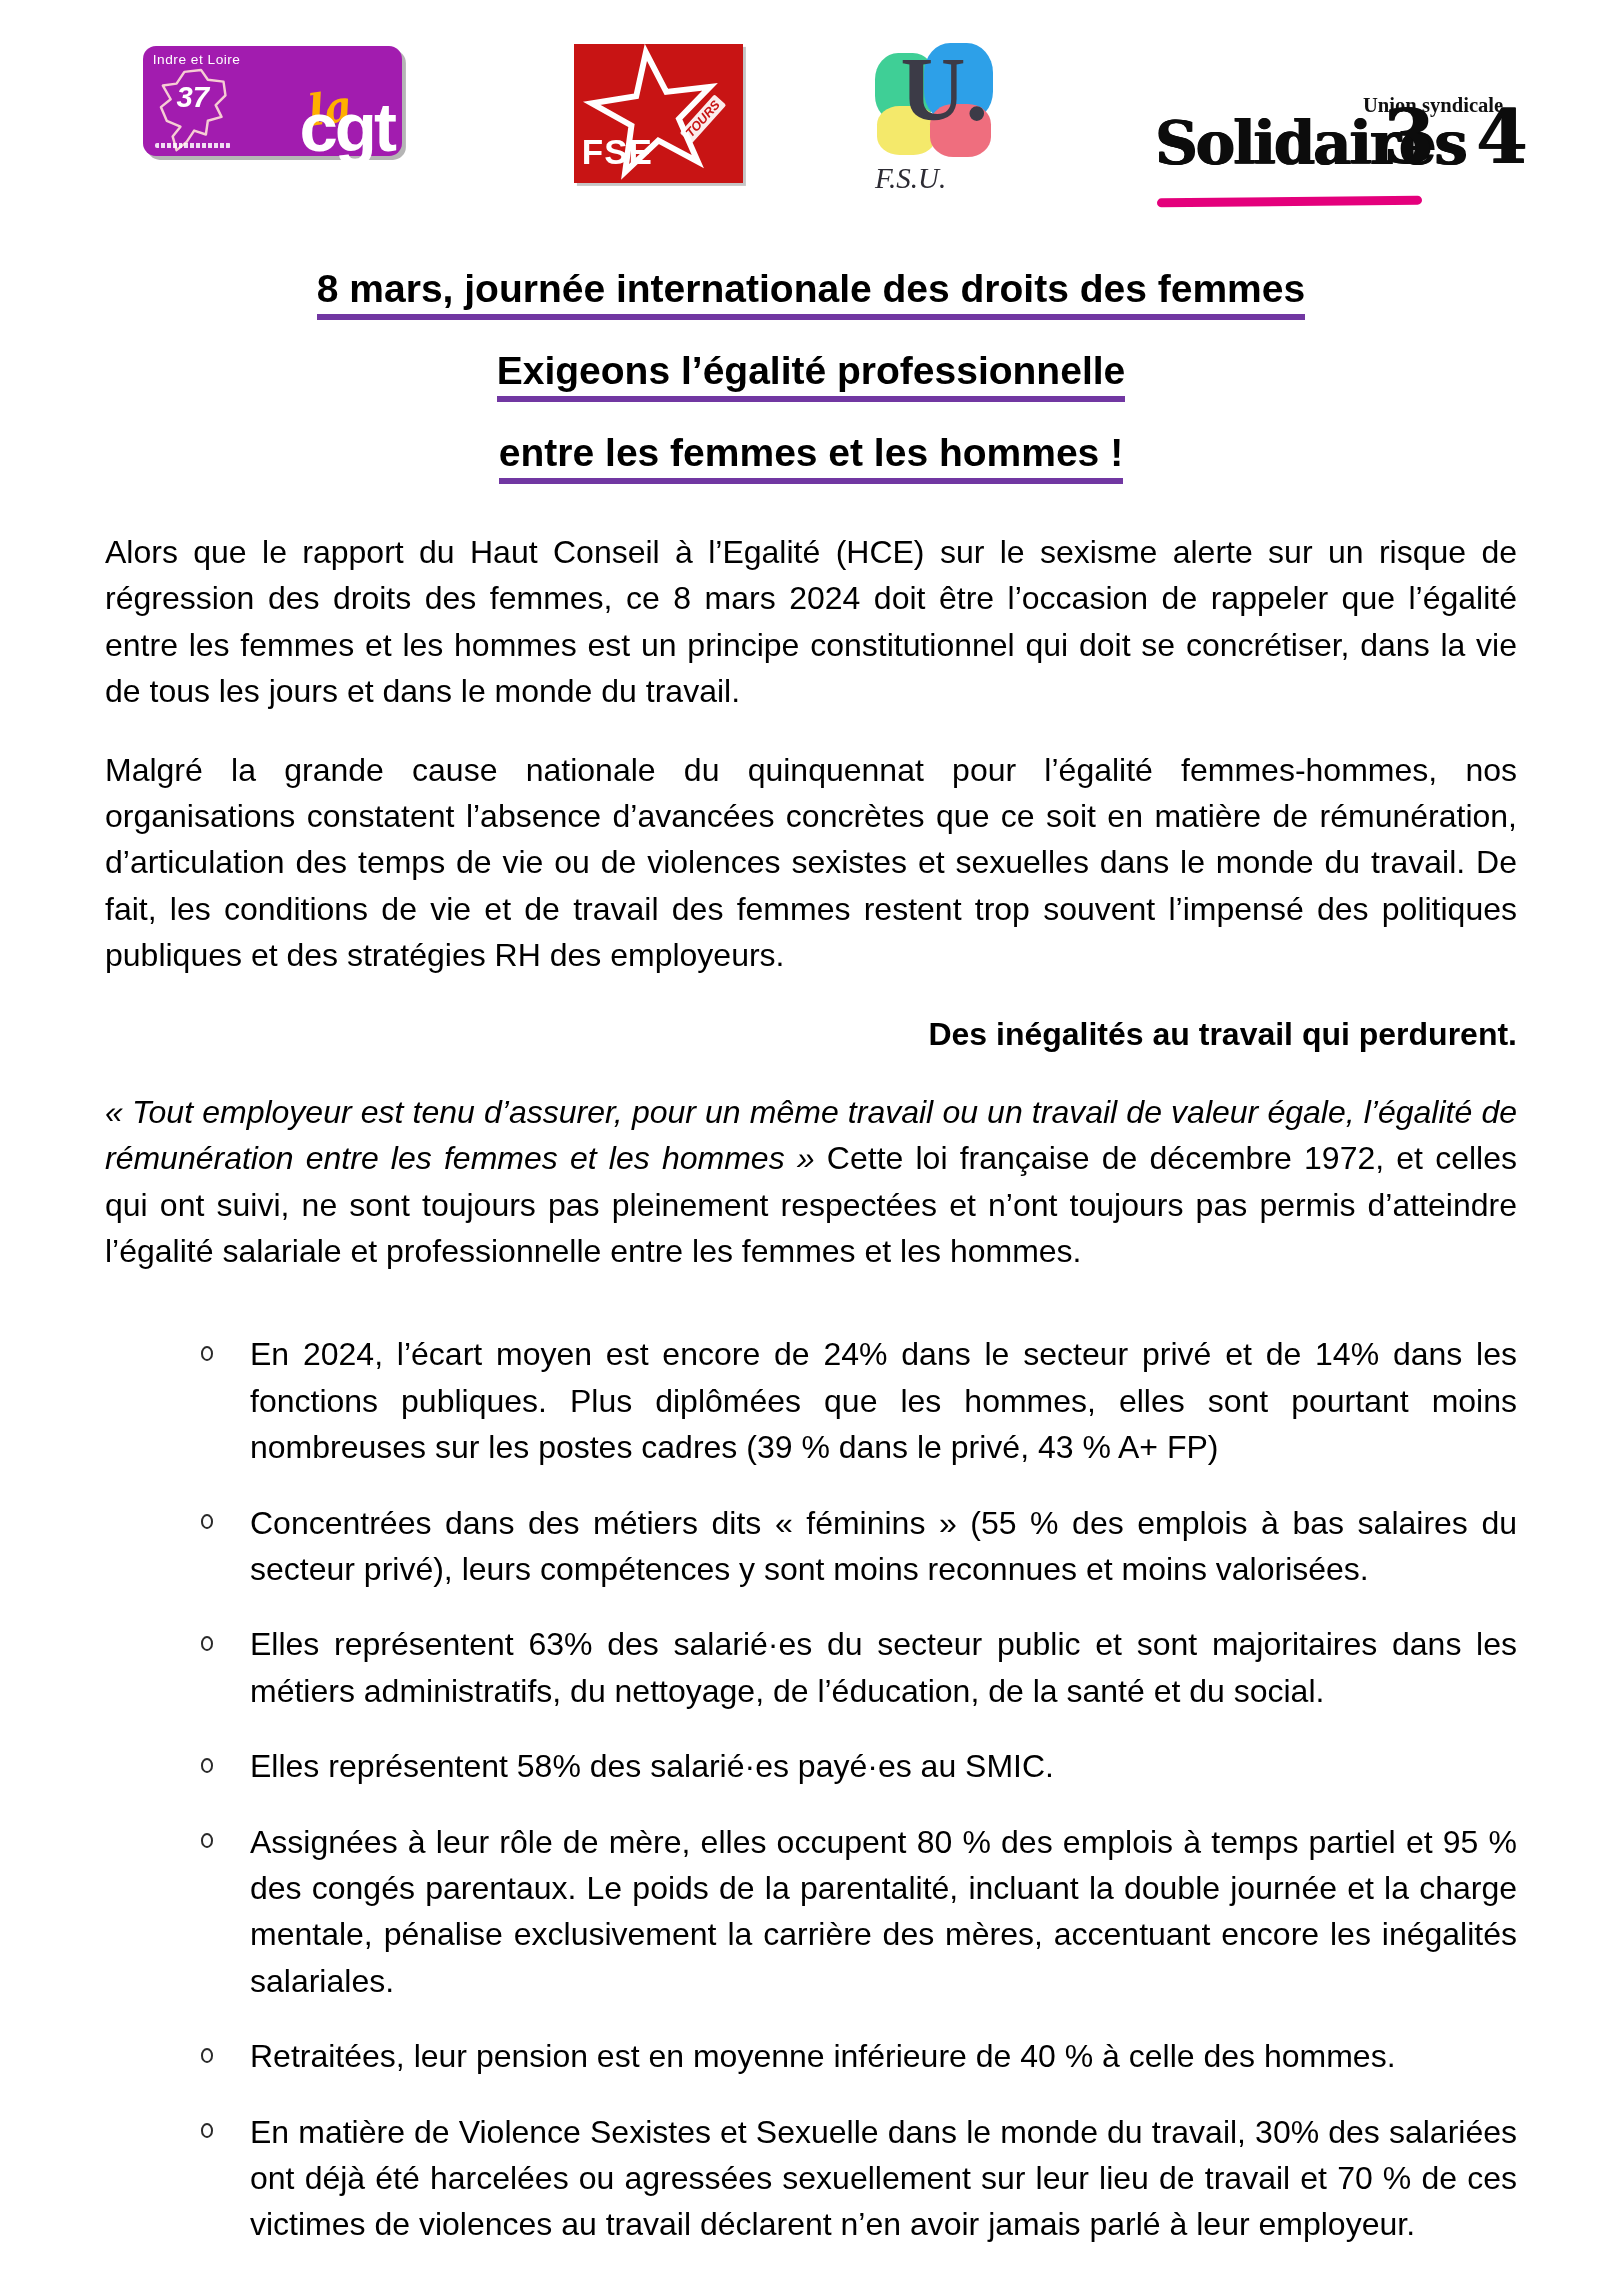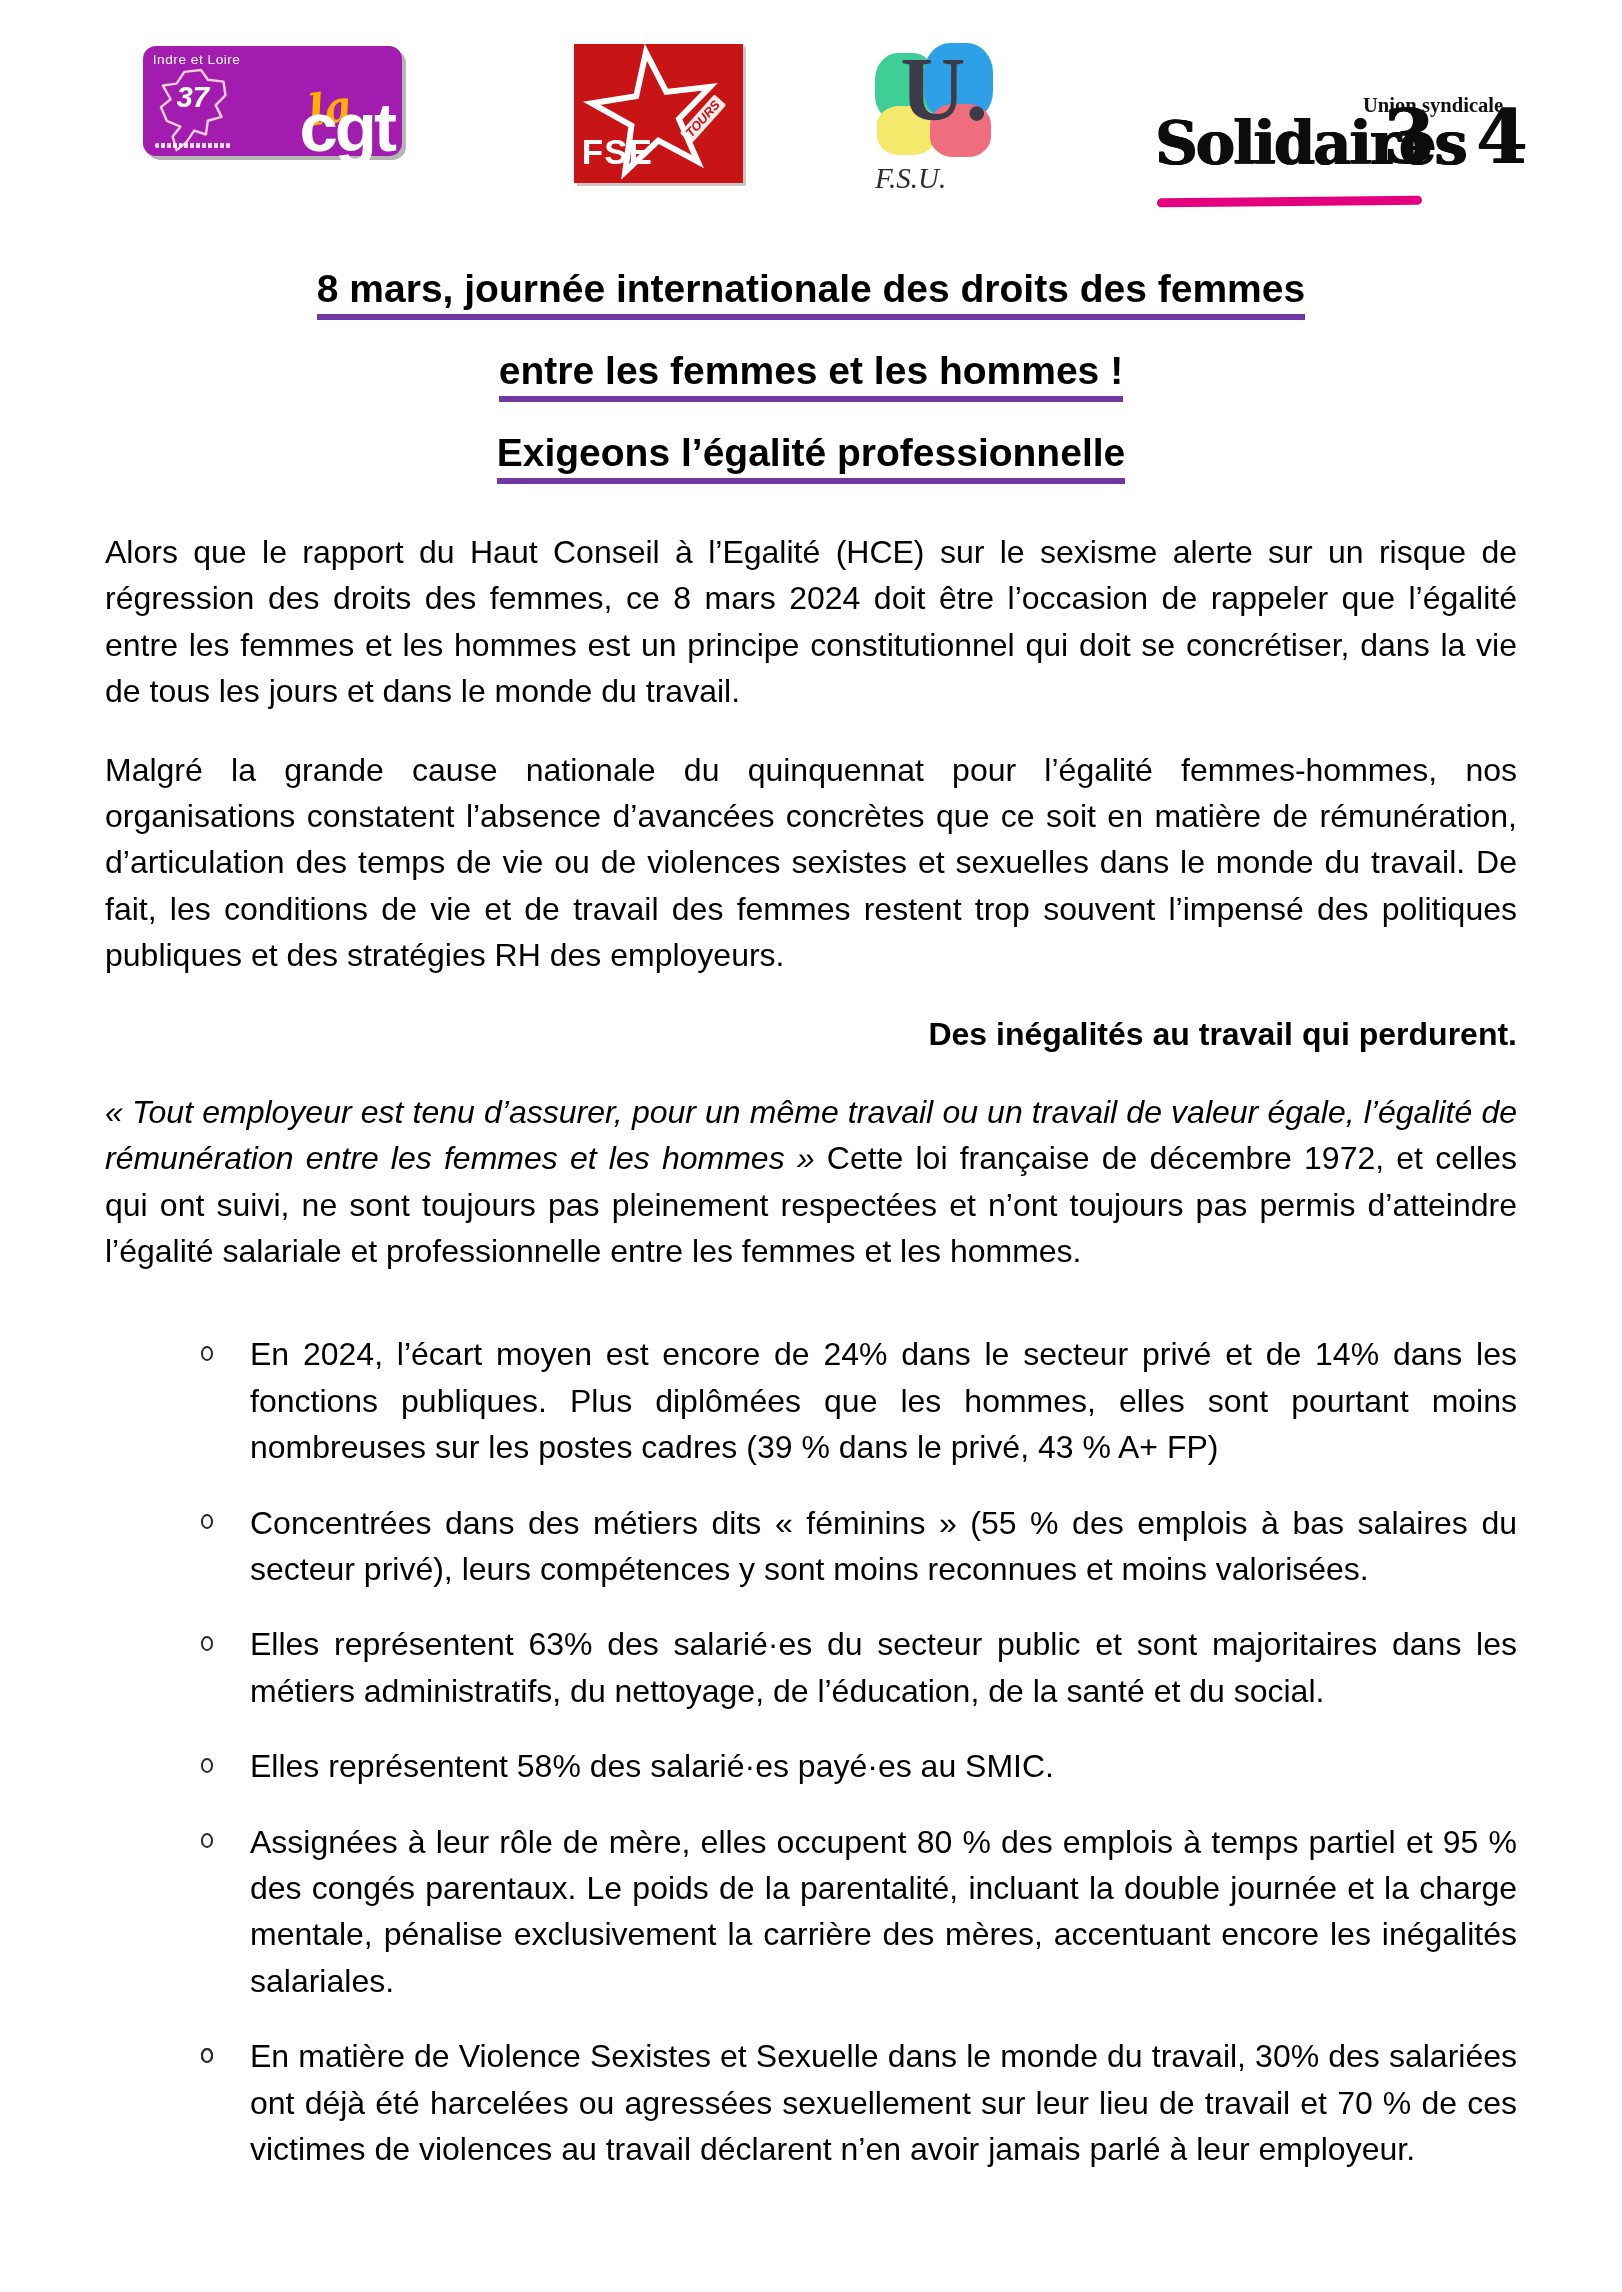--- a/index.html
+++ b/index.html
@@ -161,35 +161,35 @@
     <div class="logo-solidaires">
       <div class="sol-union">Union syndicale</div>
       <div class="sol-name">Solidaires</div>
       <div class="sol-number">3 4</div>
       <div class="sol-underline"></div>
     </div>
   </div>
 
   <div class="title-block">
     <div class="title-line"><span>8 mars, journée internationale des droits des femmes</span></div>
+    <div class="title-line"><span>Exigeons l’égalité professionnelle</span></div>
     <div class="title-line"><span>entre les femmes et les hommes !</span></div>
-    <div class="title-line"><span>Exigeons l’égalité professionnelle</span></div>
   </div>
 
   <div class="content">
     <p>Alors que le rapport du Haut Conseil à l’Egalité (HCE) sur le sexisme alerte sur un risque de régression des droits des femmes, ce 8 mars 2024 doit être l’occasion de rappeler que l’égalité entre les femmes et les hommes est un principe constitutionnel qui doit se concrétiser, dans la vie de tous les jours et dans le monde du travail.</p>
     <p>Malgré la grande cause nationale du quinquennat pour l’égalité femmes-hommes, nos organisations constatent l’absence d’avancées concrètes que ce soit en matière de rémunération, d’articulation des temps de vie ou de violences sexistes et sexuelles dans le monde du travail. De fait, les conditions de vie et de travail des femmes restent trop souvent l’impensé des politiques publiques et des stratégies RH des employeurs.</p>
     <p class="heading">Des inégalités au travail qui perdurent.</p>
     <p><span class="italic">« Tout employeur est tenu d’assurer, pour un même travail ou un travail de valeur égale, l’égalité de rémunération entre les femmes et les hommes »</span><span> Cette loi française de décembre 1972, et celles qui ont suivi, ne sont toujours pas pleinement respectées et n’ont toujours pas permis d’atteindre l’égalité salariale et professionnelle entre les femmes et les hommes.</span></p>
 
     <ul class="bullets">
       <li><span class="bullet-marker"></span><span>En 2024, l’écart moyen est encore de 24% dans le secteur privé et de 14% dans les fonctions publiques. Plus diplômées que les hommes, elles sont pourtant moins nombreuses sur les postes cadres (39 % dans le privé, 43 % A+ FP)</span></li>
       <li><span class="bullet-marker"></span><span>Concentrées dans des métiers dits « féminins » (55 % des emplois à bas salaires du secteur privé), leurs compétences y sont moins reconnues et moins valorisées.</span></li>
       <li><span class="bullet-marker"></span><span>Elles représentent 63% des salarié·es du secteur public et sont majoritaires dans les métiers administratifs, du nettoyage, de l’éducation, de la santé et du social.</span></li>
       <li><span class="bullet-marker"></span><span>Elles représentent 58% des salarié·es payé·es au SMIC.</span></li>
       <li><span class="bullet-marker"></span><span>Assignées à leur rôle de mère, elles occupent 80 % des emplois à temps partiel et 95 % des congés parentaux. Le poids de la parentalité, incluant la double journée et la charge mentale, pénalise exclusivement la carrière des mères, accentuant encore les inégalités salariales.</span></li>
-      <li><span class="bullet-marker"></span></li>
+      <li><span class="bullet-marker"></span><span>Retraitées, leur pension est en moyenne inférieure de 40 % à celle des hommes.</span></li>
       <li><span class="bullet-marker"></span><span>En matière de Violence Sexistes et Sexuelle dans le monde du travail, 30% des salariées ont déjà été harcelées ou agressées sexuellement sur leur lieu de travail et 70 % de ces victimes de violences au travail déclarent n’en avoir jamais parlé à leur employeur.</span></li>
     </ul>
   </div>
 
 </div>
 
 
 </body></html>

